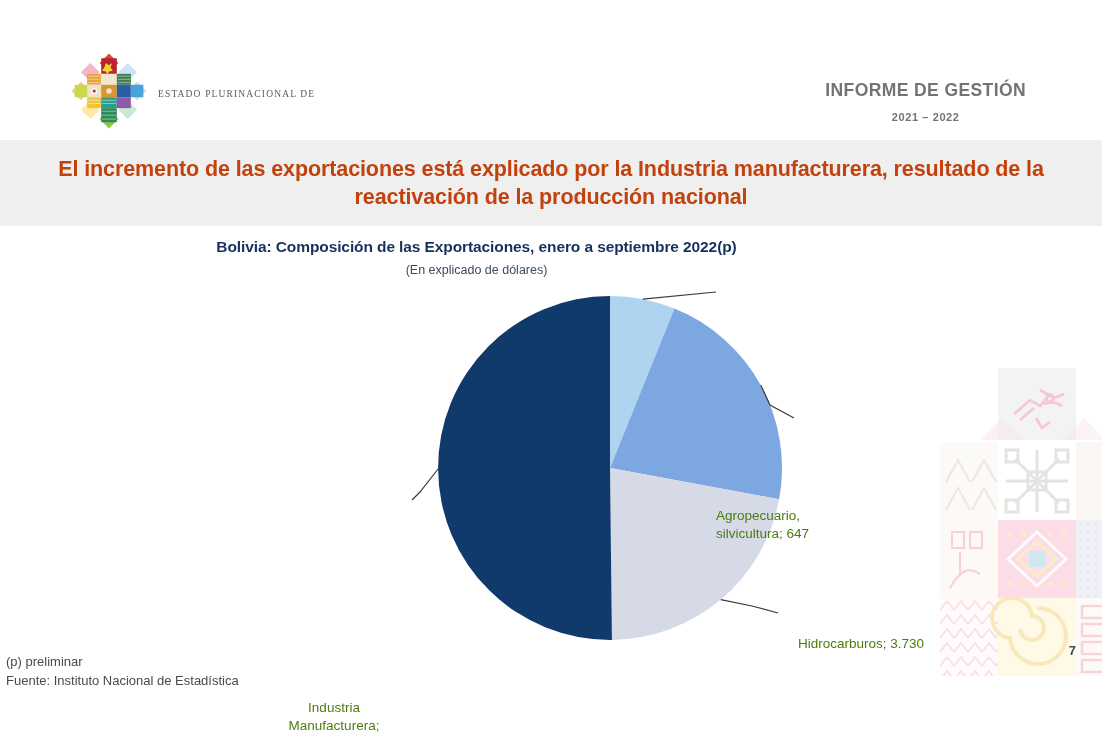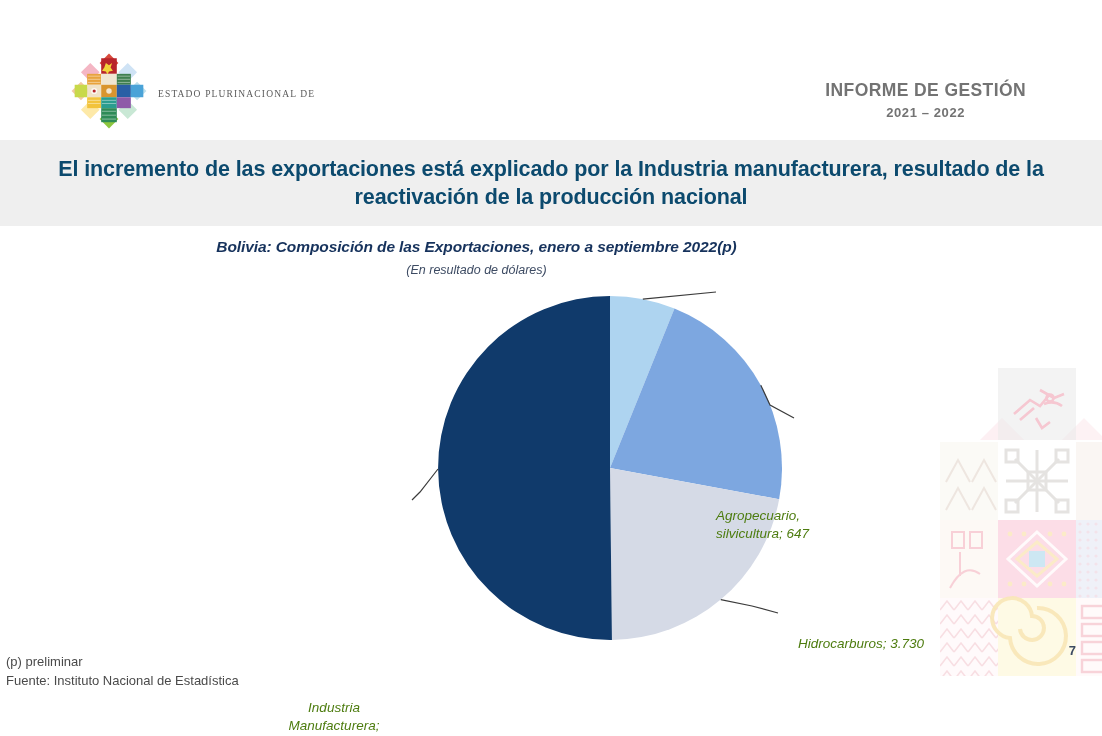--- a/index.html
+++ b/index.html
@@ -76,55 +76,54 @@
     text-align: center;
     color: #737373;
     font-weight: 700;
   }
   .report-title .line1 {
     font-size: 17.5px;
     letter-spacing: 0.4px;
     white-space: nowrap;
   }
   .report-title .line2 {
-    font-size: 13px;
+    font-size: 11px;
     letter-spacing: 0.6px;
-    margin-top: 4px;
+    margin-top: 10px;
   }
 
   
   .headline-band {
     position: absolute;
     left: 0;
     top: 140px;
     width: 1102px;
     height: 86px;
     background: #efefef;
     display: flex;
     align-items: center;
     justify-content: center;
   }
   .headline-text {
     width: 1030px;
     text-align: center;
     font-size: 21.5px;
     font-weight: 700;
     line-height: 1.32;
-    color: #0c4a6e;
+    color: #c2410c;
     letter-spacing: -0.1px;
   }
 
   
   .chart-block {
     position: absolute;
     left: 0;
     top: 226px;
     width: 953px;
     height: 420px;
-    font-style: italic;
   }
   .chart-title {
     text-align: center;
     font-size: 15.5px;
     font-weight: 700;
     color: #16325c;
     padding-top: 12px;
     letter-spacing: -0.1px;
   }
   .chart-subtitle {
@@ -261,21 +260,21 @@
     </div>
   </div>
 
   <div class="headline-band">
     <div class="headline-text">El incremento de las exportaciones está explicado por la Industria manufacturera, resultado de la reactivación de la producción nacional</div>
   </div>
 
   <div class="chart-block">
 
     <div class="chart-title">Bolivia: Composición de las Exportaciones, enero a septiembre 2022(p)</div>
-    <div class="chart-subtitle">(En resultado de dólares)</div>
+    <div class="chart-subtitle">(En explicado de dólares)</div>
 
     <div class="plot">
       <svg width="1102" height="420" viewBox="0 0 1102 420" aria-hidden="true">
         <g>
 
           <g id="slice-group">
               <path d="M 610 242 L 610.00 70.00 A 172 172 0 0 1 674.46 82.54 Z" fill="#AED4F0"></path>
               <path d="M 610 242 L 674.46 82.54 A 172 172 0 0 1 779.14 273.23 Z" fill="#7DA7E0"></path>
               <path d="M 610 242 L 779.14 273.23 A 172 172 0 0 1 611.94 413.99 Z" fill="#D5DAE6"></path>
               <path d="M 610 242 L 611.94 413.99 A 172 172 0 1 1 610.00 70.00 Z" fill="#103A6B"></path>

